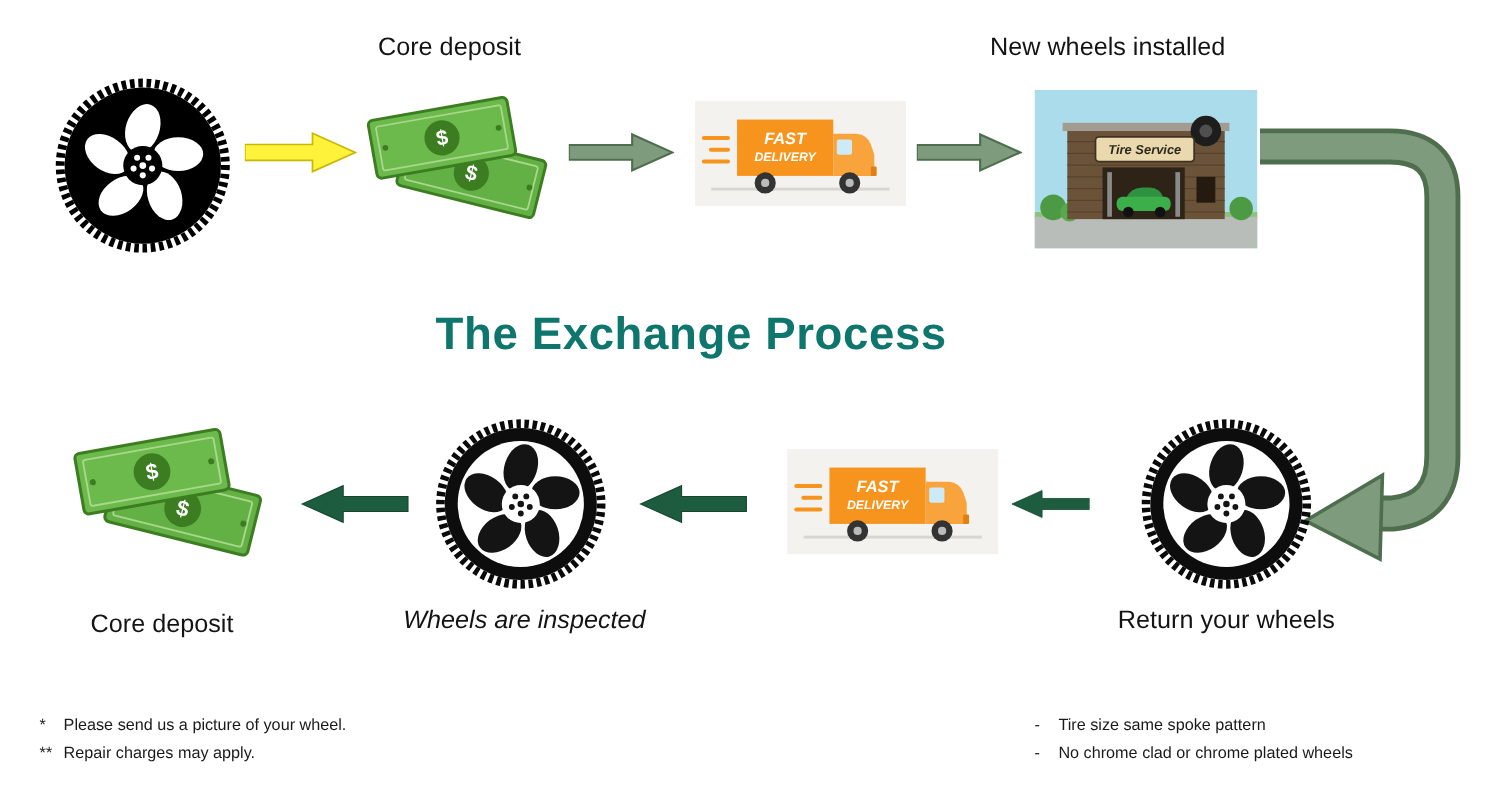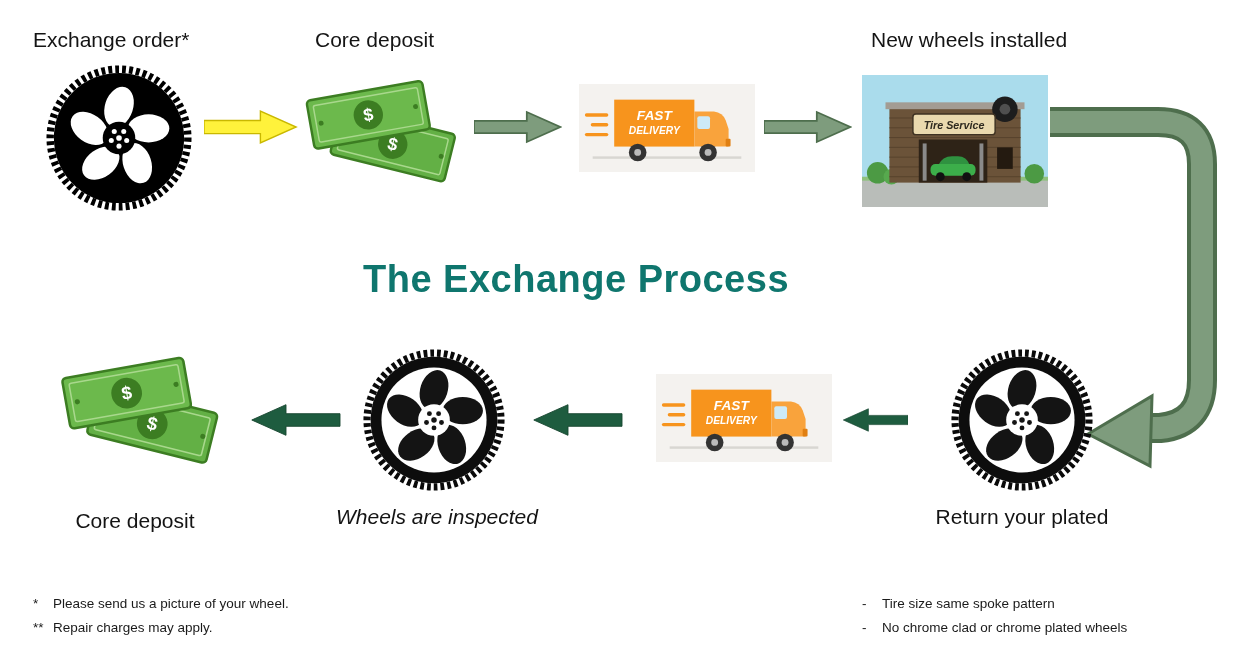--- a/index.html
+++ b/index.html
@@ -138,21 +138,20 @@
         <rect x="120" y="70" width="4" height="38" fill="#8A8A8A"></rect>
         <path d="M78 92 q4 -9 14 -9 h6 q9 0 12 9 z" fill="#2F9240"></path>
         <rect x="70" y="91" width="46" height="12" rx="5" fill="#3CAE4A"></rect>
         <circle cx="80" cy="104" r="4.5" fill="#111"></circle>
         <circle cx="107" cy="104" r="4.5" fill="#111"></circle>
         <rect x="138" y="74" width="16" height="22" fill="#241A10"></rect>
       </symbol>
     </defs>
   </svg>
 
-  <div class="abs step-label" style="left:33px;top:28px;">Exchange order*</div>
 
   <svg class="abs" style="left:45px;top:64px;" width="148" height="148" viewBox="0 0 100 100">
     <use href="#sym-wheel-a"></use>
   </svg>
 
   <svg class="abs" style="left:204px;top:107px;" width="94" height="40" viewBox="0 0 100 40">
     <polygon points="0,13 60,13 60,3 98,20 60,37 60,27 0,27" fill="#FFF23B" stroke="#C9B800" stroke-width="1.5"></polygon>
   </svg>
 
   <div class="abs step-label" style="left:315px;top:28px;">Core deposit</div>
@@ -166,38 +165,38 @@
   </svg>
 
   <svg class="abs" style="left:578px;top:84px;" width="178" height="88" viewBox="0 0 180 90">
     <use href="#sym-truck"></use>
   </svg>
 
   <svg class="abs" style="left:764px;top:107px;" width="88" height="40" viewBox="0 0 100 40">
     <polygon points="0,13 60,13 60,3 98,20 60,37 60,27 0,27" fill="#7E9C7D" stroke="#4E6E4D" stroke-width="2"></polygon>
   </svg>
 
-  <div class="abs step-label" style="left:825px;top:28px;margin-left:46px;">New wheels installed</div>
+  <div class="abs step-label" style="left:825px;top:28px;">New wheels installed</div>
 
   <svg class="abs" style="left:862px;top:74px;" width="186" height="134" viewBox="0 0 190 135">
     <use href="#sym-shop"></use>
   </svg>
 
   <svg class="overlay" width="1250" height="666" viewBox="0 0 1250 666">
     <path d="M1050 122 H1158 Q1202 122 1202 164 V380 Q1202 424 1160 428 H1150" fill="none" stroke="#4E6E4D" stroke-width="30"></path>
     <path d="M1050 122 H1158 Q1202 122 1202 164 V380 Q1202 424 1160 428 H1150" fill="none" stroke="#7E9C7D" stroke-width="22"></path>
     <polygon points="1088,434 1152,396 1150,466" fill="#7E9C7D" stroke="#4E6E4D" stroke-width="3"></polygon>
   </svg>
 
   <div class="abs title" style="left:296px;top:258px;width:560px;">The Exchange Process</div>
 
   <svg class="abs" style="left:950px;top:348px;" width="144" height="144" viewBox="0 0 100 100">
     <use href="#sym-wheel-b"></use>
   </svg>
-  <div class="abs step-label centered" style="left:887px;top:505px;width:270px;">Return your plated</div>
+  <div class="abs step-label centered" style="left:887px;top:505px;width:270px;">Return your wheels</div>
 
   <svg class="abs" style="left:842px;top:402px;" width="66" height="36" viewBox="0 0 100 40">
     <polygon points="100,13 40,13 40,3 2,20 40,37 40,27 100,27" fill="#1E5C3F" stroke="#16452F" stroke-width="1"></polygon>
   </svg>
 
   <svg class="abs" style="left:655px;top:374px;" width="178" height="88" viewBox="0 0 180 90">
     <use href="#sym-truck"></use>
   </svg>
 
   <svg class="abs" style="left:528px;top:402px;" width="98" height="36" viewBox="0 0 100 40">

